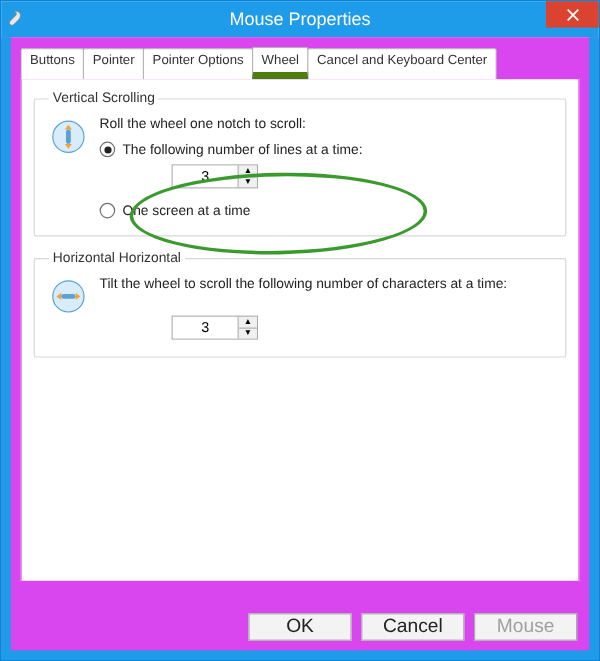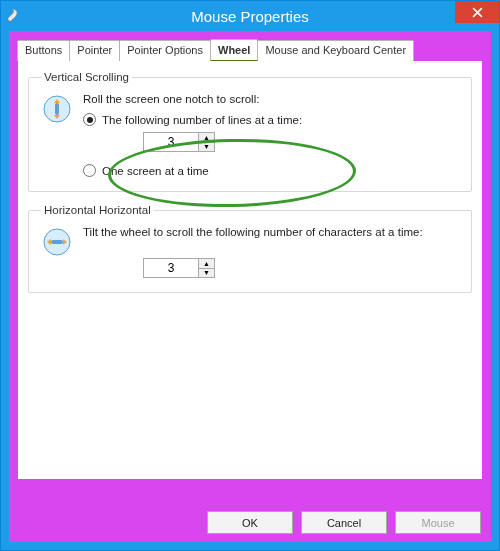--- a/index.html
+++ b/index.html
@@ -28,21 +28,21 @@
     padding: 8px 8px 10px 8px;
   }
   .tabs { display: flex; position: relative; z-index: 2; }
   .tab {
     border: 1px solid #b5b5b5; border-bottom: none;
     padding: 3px 7px; font-size: 11px; background: #fff;
     border-top-left-radius: 2px; border-top-right-radius: 2px;
     margin-right: -1px; position: relative; top: 1px; color: #333;
     white-space: nowrap;
   }
-  .tab.active { background: #fff; z-index: 3; top: 0; padding-top:4px; padding-bottom:4px; border-bottom: 1px solid #4d7c0f; margin-bottom:-1px;font-weight:bold;}
+  .tab.active { background: #fff; z-index: 3; top: 0; padding-top:4px; padding-bottom:4px; border-bottom: 6px solid #4d7c0f; margin-bottom:-1px;}
   .tabpanel {
     border: 1px solid #d946ef; background: #fff; padding: 10px 10px 14px 10px;
     min-height: 420px; position: relative; z-index: 1;
   }
   fieldset.group {
     border: 1px solid #d8d8d8; border-radius: 2px;
     padding: 10px 10px 14px 12px; margin: 0 0 12px 0;
   }
   fieldset.group > legend { font-size: 11.5px; color: #333; padding: 0 3px; }
   .group-row { display: flex; align-items: flex-start; gap: 10px; }
@@ -71,21 +71,21 @@
   .spin .btns button:first-child { border-bottom: 1px solid #a8a8a8; }
   .highlight-oval {
     position: absolute; border: 3px solid #3a9a2e; border-radius: 50%;
     width: 248px; height: 68px; left: 90px; top: 78px;
     pointer-events: none; transform: rotate(-1deg);
   }
   .footer {
     position: absolute; right: 10px; bottom: 8px; display: flex; gap: 8px;
   }
   .footer button {
-    width: 86px; height: 23px; font-size: 11px; border: 1px solid #a8a8a8;
+    width: 86px; height: 23px; font-size: 16px; border: 1px solid #a8a8a8;
     background: #f3f3f3; color: #222;
   }
   .footer button:disabled { color: #a0a0a0; }
   .instr { margin: 0; }
   .hz-spin-wrap { margin-top: 14px; }
 </style>
 </head>
 <body>
 
 <div class="window">
@@ -103,40 +103,40 @@
     </div>
   </div>
 
   <div class="content">
 
     <div class="tabs">
       <div class="tab">Buttons</div>
       <div class="tab">Pointer</div>
       <div class="tab">Pointer Options</div>
       <div class="tab active">Wheel</div>
-      <div class="tab">Mouse and Keyboard Center</div>
+      <div class="tab">Cancel and Keyboard Center</div>
     </div>
 
     <div class="tabpanel">
 
       <div class="highlight-oval"></div>
 
       <fieldset class="group">
         <legend>Vertical Scrolling</legend>
         <div class="group-row">
           <span class="group-icon">
             <svg viewBox="0 0 32 32">
               <circle cx="16" cy="16" r="13" fill="#d9ecf9" stroke="#5aa2d6"></circle>
               <path d="M16 6 L19 10 L13 10 Z" fill="#f2a23c"></path>
               <rect x="14" y="10" width="4" height="12" rx="2" fill="#5aa2d6"></rect>
               <path d="M16 26 L19 22 L13 22 Z" fill="#f2a23c"></path>
             </svg>
           </span>
           <div class="group-body">
-            <p class="instr">Roll the screen one notch to scroll:</p>
+            <p class="instr">Roll the wheel one notch to scroll:</p>
 
             <div class="radio-row">
               <span class="radio checked"></span>
               <span>The following number of lines at a time:</span>
             </div>
             <div class="spin">
               <input value="3" style="">
               <div class="btns">
                 <button>▲</button>
                 <button>▼</button>

